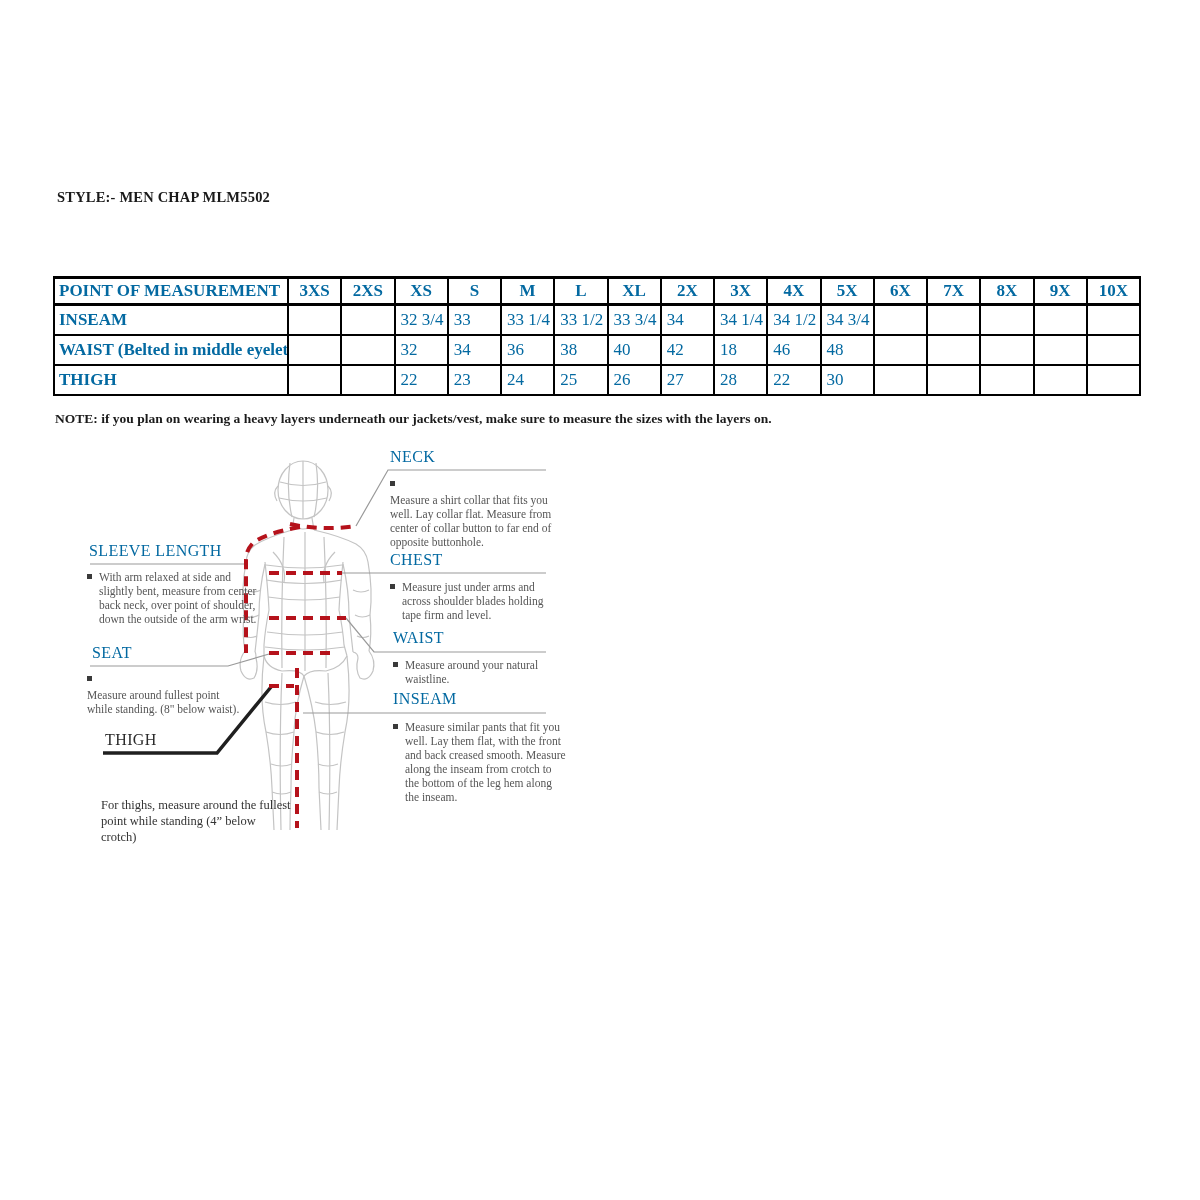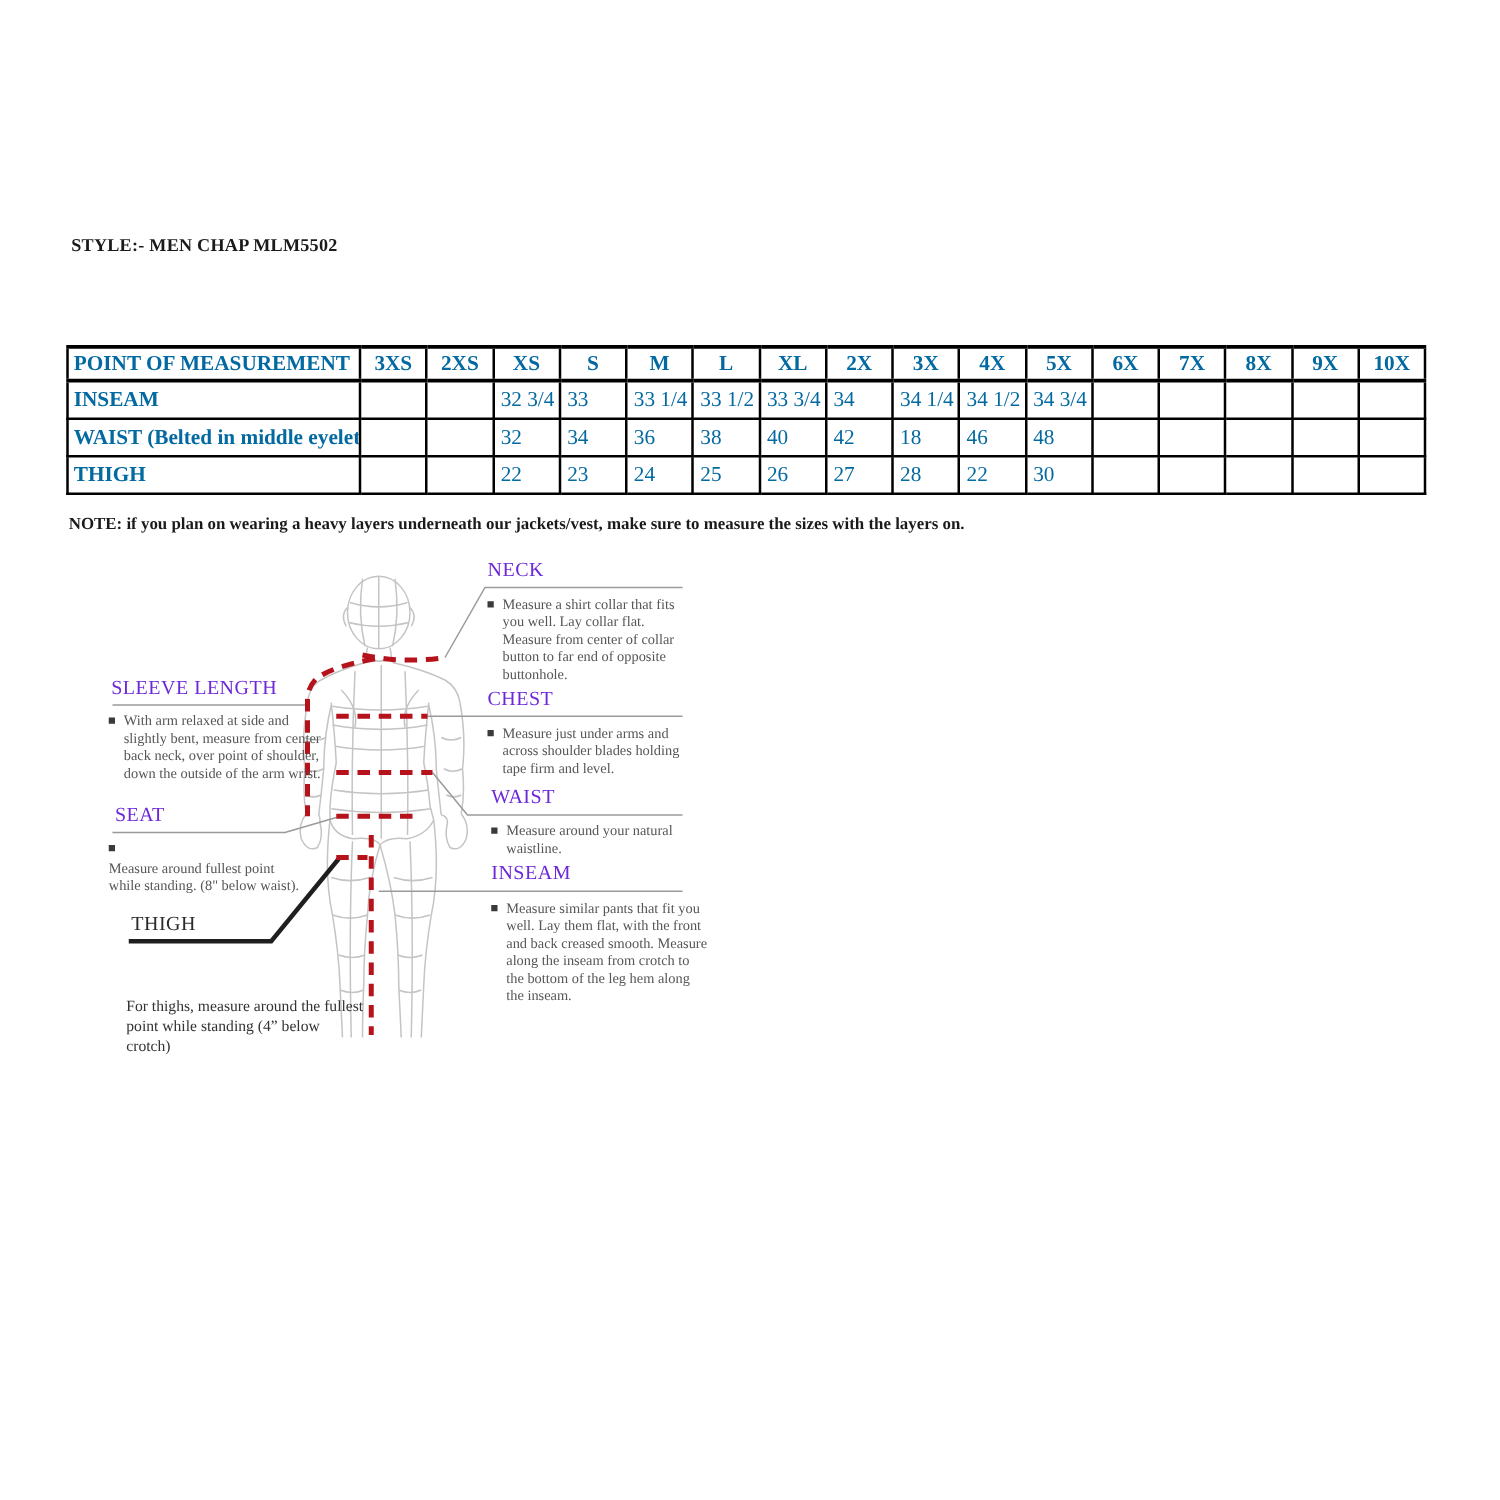--- a/index.html
+++ b/index.html
@@ -27,21 +27,21 @@
   .size-table td.row-label{font-weight:bold;padding-left:4px;}
   .note-text{
     position:absolute;left:55px;top:411px;width:1000px;
     font-size:13.5px;font-weight:bold;color:#1a1a1a;
   }
   
   .diagram{position:absolute;left:60px;top:440px;width:560px;height:420px;}
   .diagram svg{position:absolute;left:0;top:0;}
   .dg-label{position:absolute;}
   .dg-heading{
-    font-size:16px;color:#6d28d9;letter-spacing:0.4px;font-weight:normal;
+    font-size:16px;color:#0369a1;letter-spacing:0.4px;font-weight:normal;
     white-space:nowrap;
   }
   .dg-desc{
     display:flex;gap:7px;font-size:11.5px;line-height:14px;color:#565656;
   }
   .dg-desc .bullet{flex:none;width:5px;height:5px;background:#3a3a3a;margin-top:4px;}
   .thigh-heading{color:#2b2b2b;}
   .thigh-desc{font-size:12.5px;line-height:16px;color:#333;display:block;}
 </style>
 </head>
@@ -214,21 +214,21 @@
         <path d="M 240 87 Q 206 93 193 103 Q 186 110 186 120 L 186 213"></path>
         <path d="M 209 133 L 282 133"></path>
         <path d="M 209 178 L 286 178"></path>
         <path d="M 209 213 L 270 213"></path>
         <path d="M 209 246 L 234 246"></path>
         <path d="M 237 228 L 237 388"></path>
       </g>
     </svg>
 
     <div class="dg-label dg-heading" style="left:330px;top:8px;">NECK</div>
-    <div class="dg-label dg-desc" style="left:330px;top:37px;width:168px;">
+    <div class="dg-label dg-desc" style="left:330px;top:37px;width:168px;flex-direction:column;">
       <span class="bullet"></span>
       <span>Measure a shirt collar that fits you well. Lay collar flat. Measure from center of collar button to far end of opposite buttonhole.</span>
     </div>
 
     <div class="dg-label dg-heading" style="left:330px;top:111px;">CHEST</div>
     <div class="dg-label dg-desc" style="left:330px;top:140px;width:172px;">
       <span class="bullet"></span>
       <span>Measure just under arms and across shoulder blades holding tape firm and level.</span>
     </div>
 

